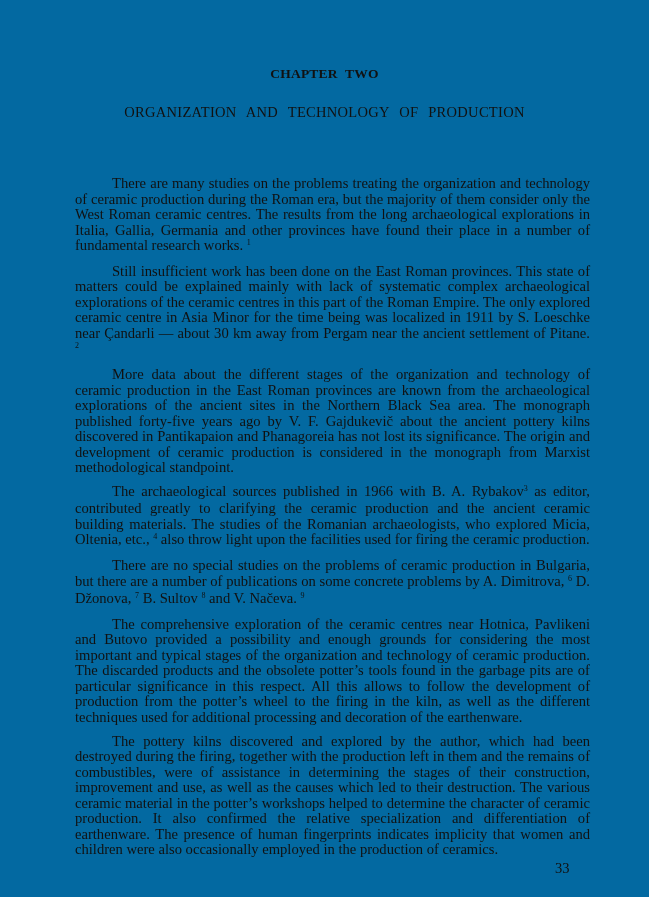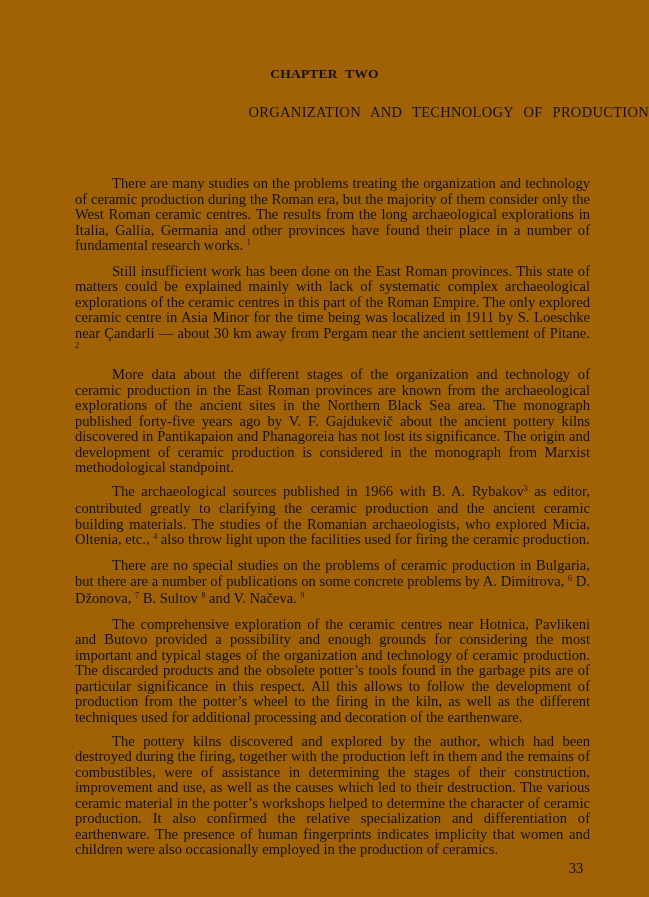--- a/index.html
+++ b/index.html
@@ -1,23 +1,23 @@
 <!DOCTYPE html>
 <html><head>
 <meta charset="utf-8">
 <style>
   html, body { margin: 0; padding: 0; background: #ffffff; }
   body { width: 649px; height: 897px; position: relative; overflow: hidden; }
-  .page { position: absolute; left: 0; top: 0; width: 649px; height: 897px; background: #a16207; color: #111; font-family: "Liberation Serif", serif; }
+  .page { position: absolute; left: 0; top: 0; width: 649px; height: 897px; background: #0369a1; color: #111; font-family: "Liberation Serif", serif; }
   .chapter { position: absolute; top: 66px; left: 0; width: 649px; text-align: center; font-weight: bold; font-size: 13.5px; letter-spacing: 0.2px; word-spacing: 4px; }
-  .title { position: absolute; top: 104px; left: 0; width: 649px; text-align: right; font-size: 14.5px; letter-spacing: 0.3px; word-spacing: 6px; }
+  .title { position: absolute; top: 104px; left: 0; width: 649px; text-align: center; font-size: 14.5px; letter-spacing: 0.3px; word-spacing: 6px; }
   .body { position: absolute; top: 168px; left: 67px; width: 531px; font-size: 14.6px; line-height: 15.55px; text-align: justify; }
   .body p { margin: 8px; text-indent: 37px; }
   sup { font-size: 8px; vertical-align: 0; position: relative; top: -5px; }
-  .pagenum { position: absolute; top: 860px; left: 555px; width: 42px; text-align: center; font-size: 14.5px; }
+  .pagenum { position: absolute; top: 860px; left: 555px; width: 42px; text-align: left; font-size: 14.5px; }
 </style>
 </head>
 <body>
 
 <div class="page">
   <div class="chapter">CHAPTER TWO</div>
   <div class="title">ORGANIZATION AND TECHNOLOGY OF PRODUCTION</div>
 
   <div class="body">
     <p><span>There are many studies on the problems treating the organization and technology of ceramic production during the Roman era, but the majority of them consider only the West Roman ceramic centres. The results from the long archaeological explorations in Italia, Gallia, Germania and other provinces have found their place in a number of fundamental research works.</span> <sup>1</sup></p>

